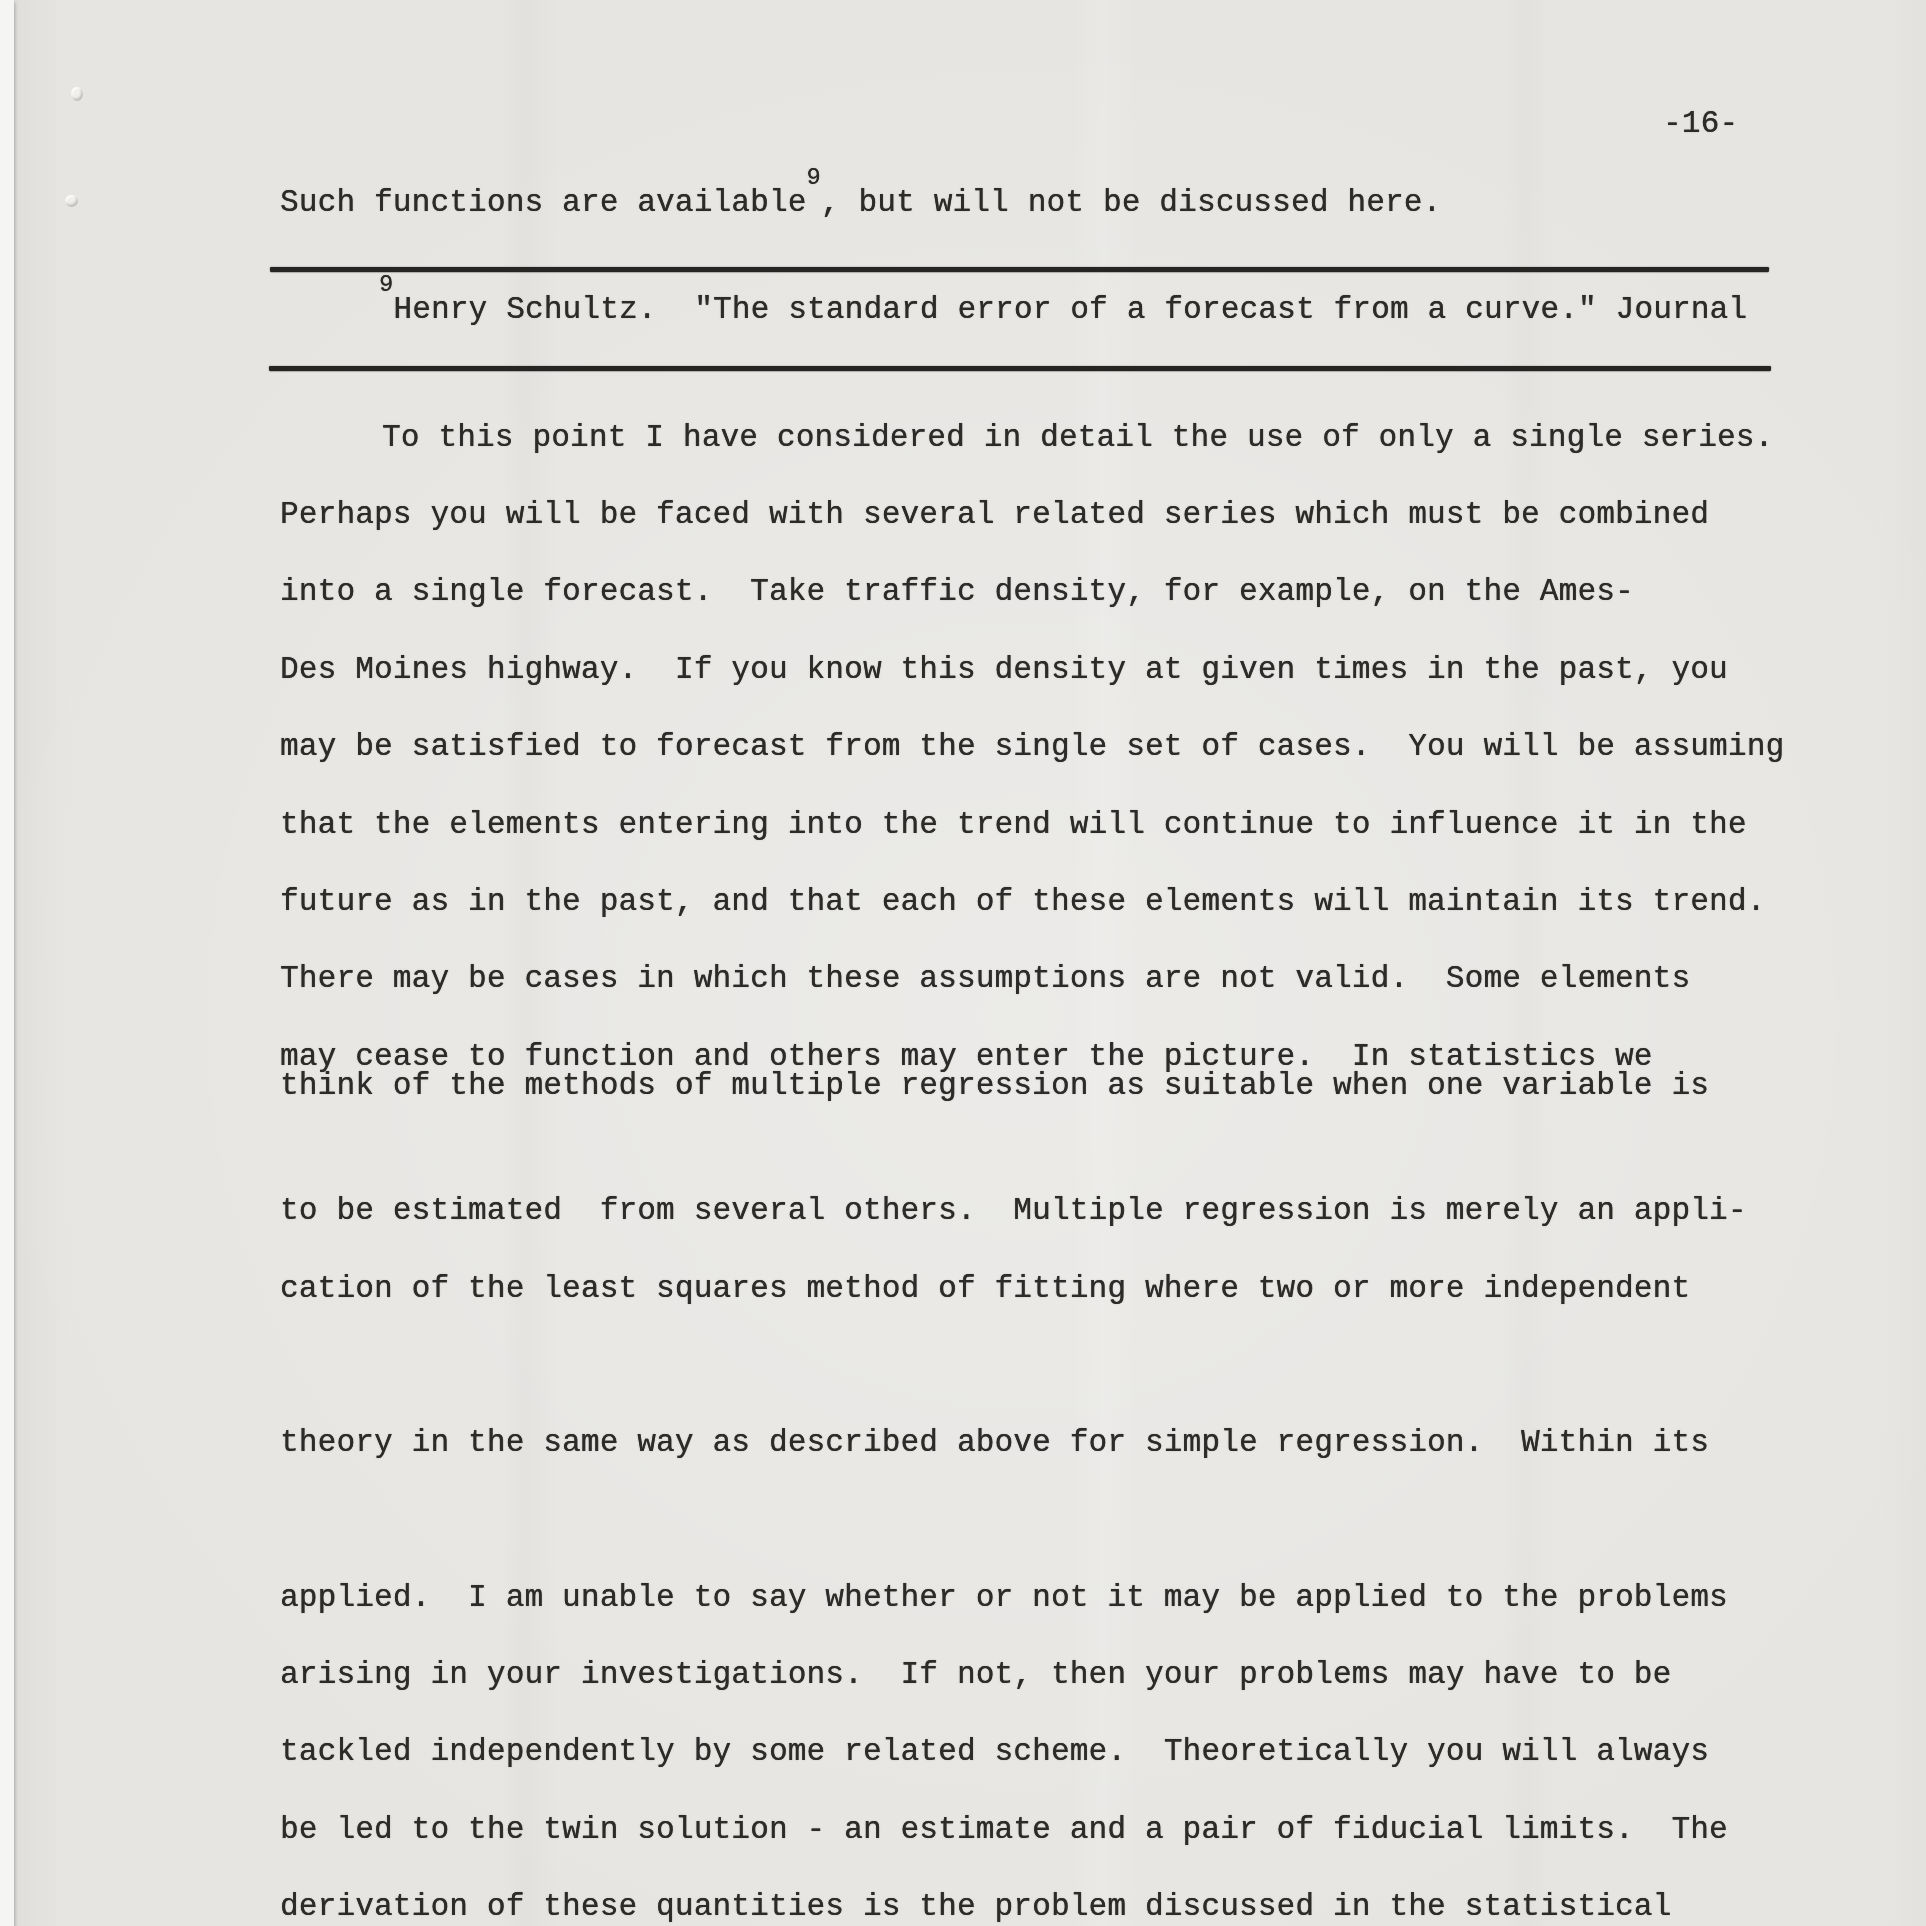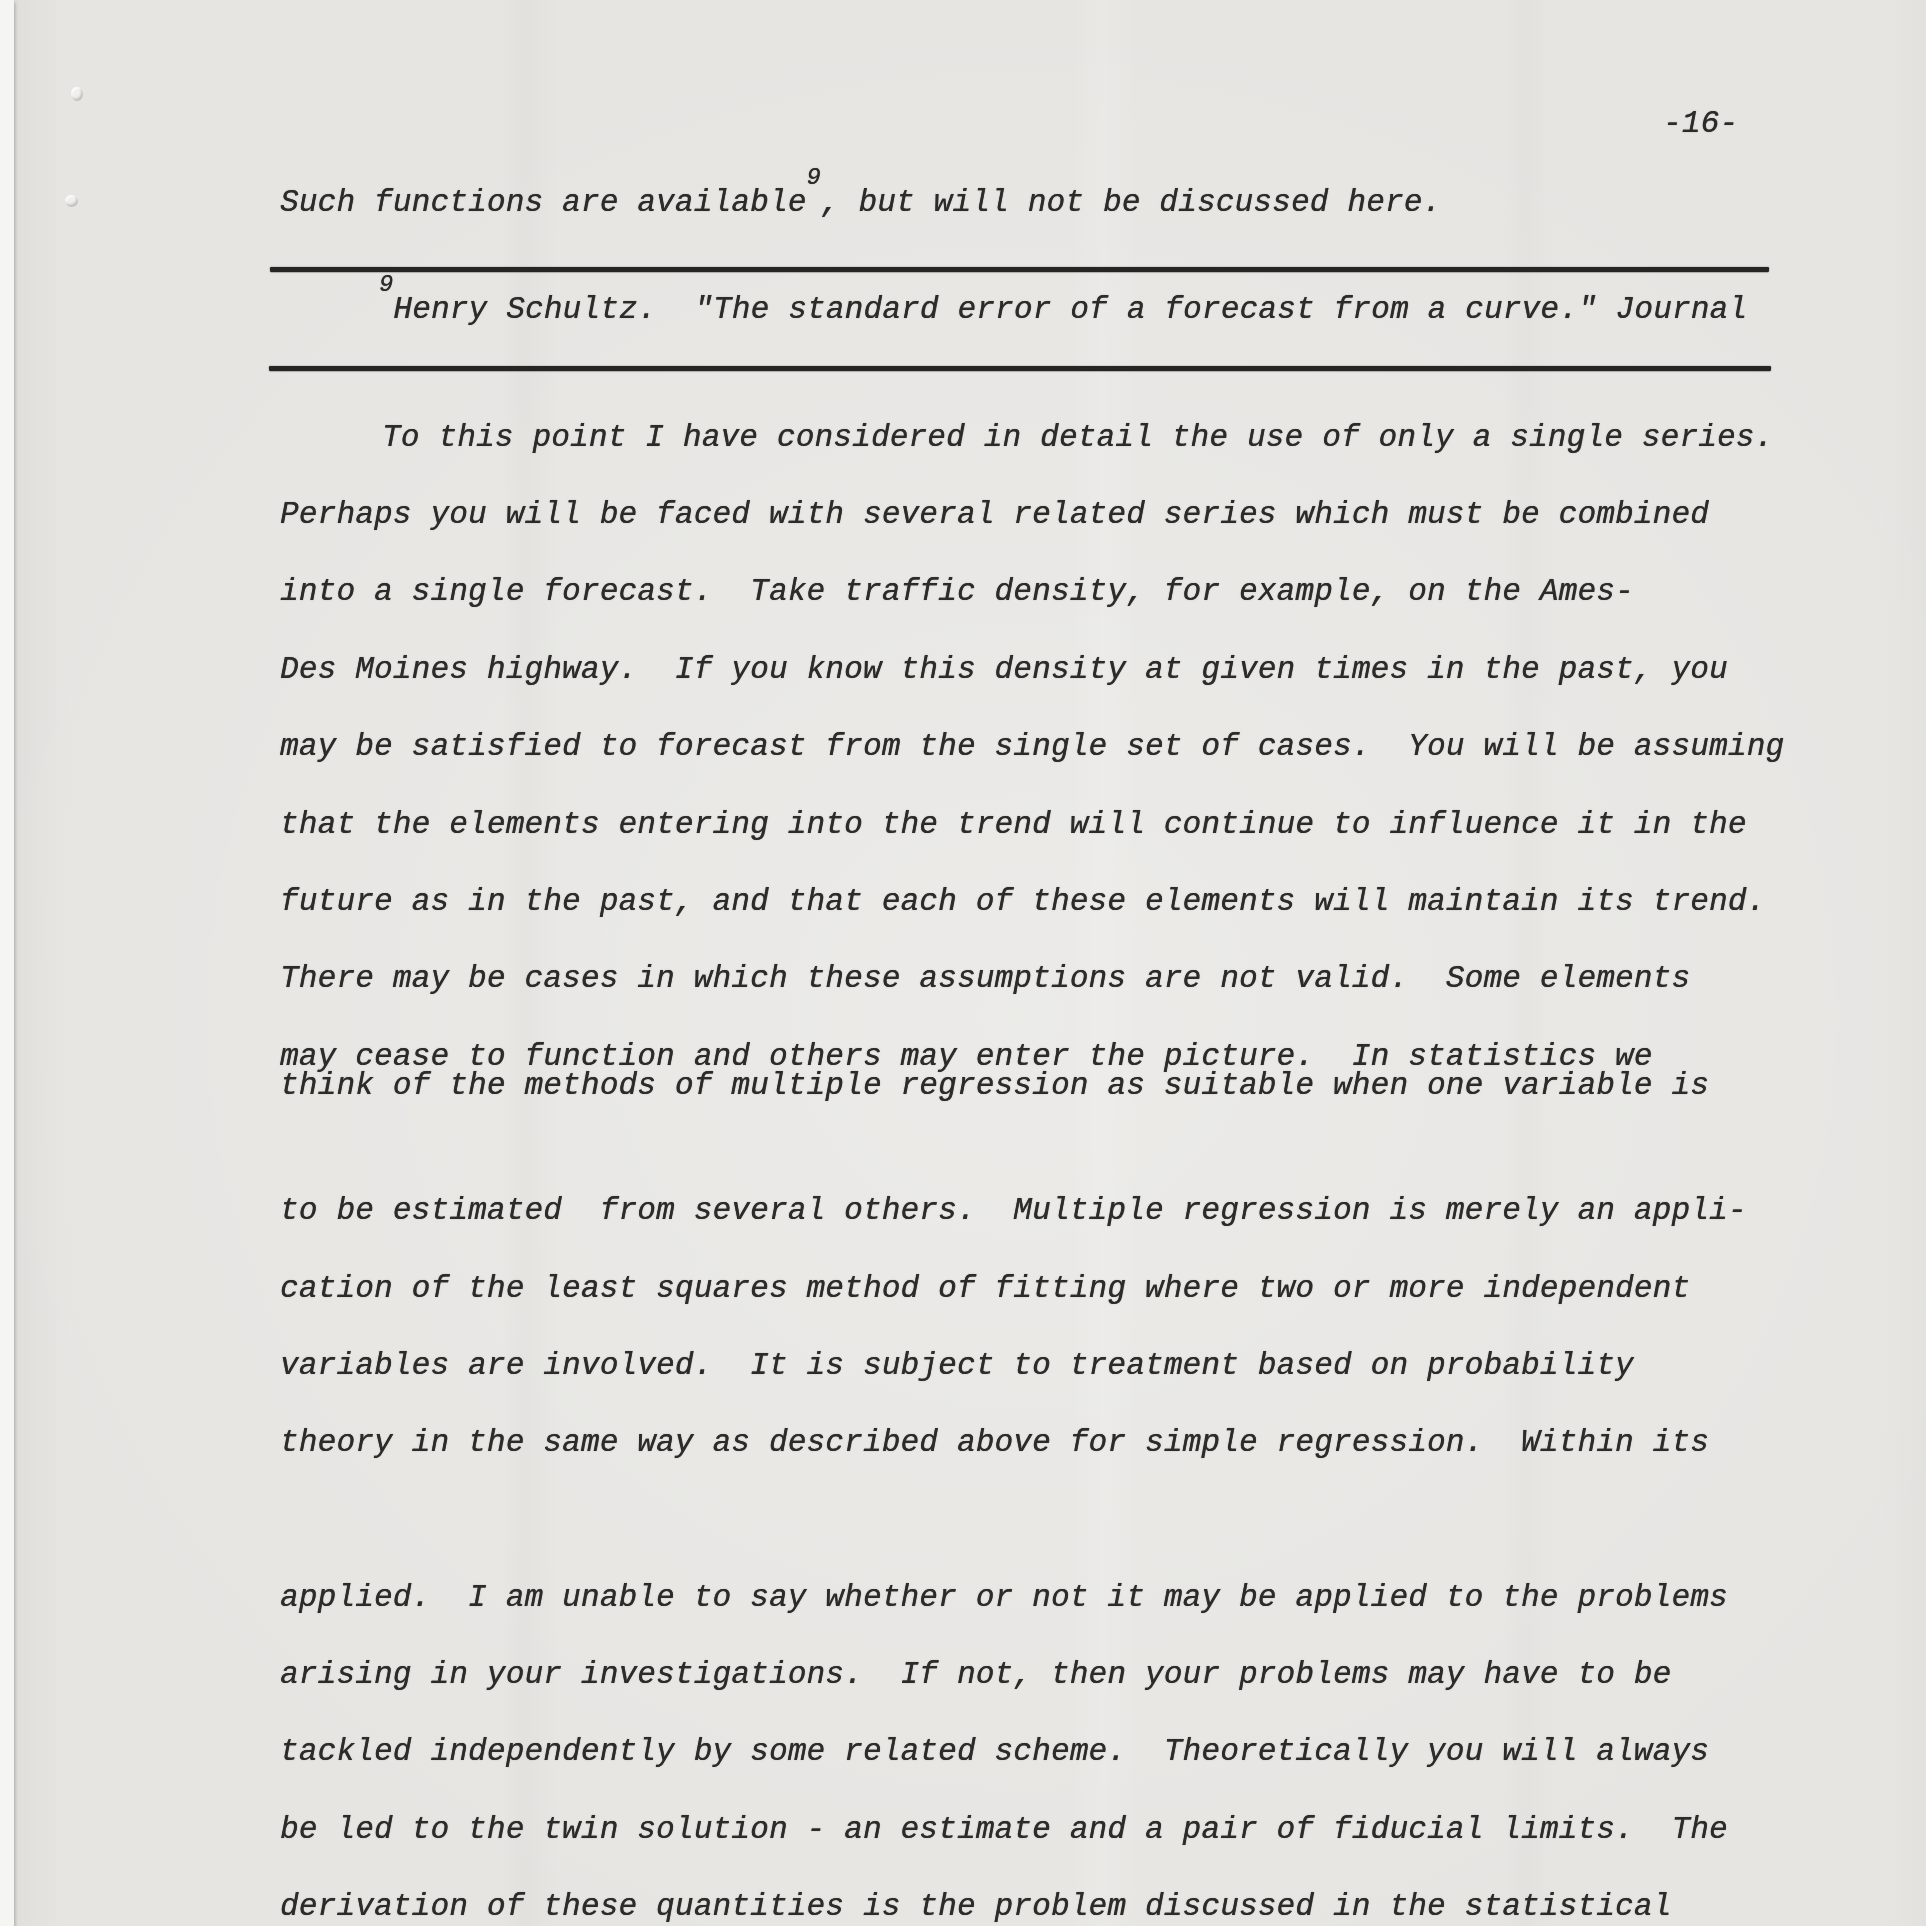--- a/index.html
+++ b/index.html
@@ -30,21 +30,20 @@
     position: absolute;
     left: 280px;
     height: 39px;
     line-height: 39px;
     font-size: 31px;
     letter-spacing: 0.2px;
     color: #2c2b29;
     white-space: pre;
     text-shadow: 0.3px 0 0.2px rgba(44,43,41,0.85), 0 0 1.5px rgba(70,68,64,0.35);
     filter: blur(0.2px);
-    font-style: italic;
   }
   .indent { left: 382px; }
   .page-number { left: 1663px; top: 104px; }
   .intro { top: 183px; }
   sup.tw {
     font-size: 76%;
     position: relative;
     top: -15.4px;
     line-height: 0;
   }
@@ -98,21 +97,20 @@
   <div class="tline" style="top:572px">into a single forecast.  Take traffic density, for example, on the Ames-</div>
   <div class="tline" style="top:650px">Des Moines highway.  If you know this density at given times in the past, you</div>
   <div class="tline" style="top:727px">may be satisfied to forecast from the single set of cases.  You will be assuming</div>
   <div class="tline" style="top:805px">that the elements entering into the trend will continue to influence it in the</div>
   <div class="tline" style="top:882px">future as in the past, and that each of these elements will maintain its trend.</div>
   <div class="tline" style="top:959px">There may be cases in which these assumptions are not valid.  Some elements</div>
   <div class="tline" style="top:1037px">may cease to function and others may enter the picture.  In statistics we</div>
   <div class="tline" style="top:1066px">think of the methods of multiple regression as suitable when one variable is</div>
   <div class="tline" style="top:1191px">to be estimated  from several others.  Multiple regression is merely an appli-</div>
   <div class="tline" style="top:1269px">cation of the least squares method of fitting where two or more independent</div>
-  <div class="tline" style="top:1346px">variables are involved.  It is subject to treatment based on probability</div>
   <div class="tline" style="top:1423px">theory in the same way as described above for simple regression.  Within its</div>
   <div class="tline" style="top:1578px">applied.  I am unable to say whether or not it may be applied to the problems</div>
   <div class="tline" style="top:1655px">arising in your investigations.  If not, then your problems may have to be</div>
   <div class="tline" style="top:1732px">tackled independently by some related scheme.  Theoretically you will always</div>
   <div class="tline" style="top:1887px">derivation of these quantities is the problem discussed in the statistical</div>
   <div class="tline" style="top:1810px">be led to the twin solution - an estimate and a pair of fiducial limits.  The</div>
 
 </div>
 
 

